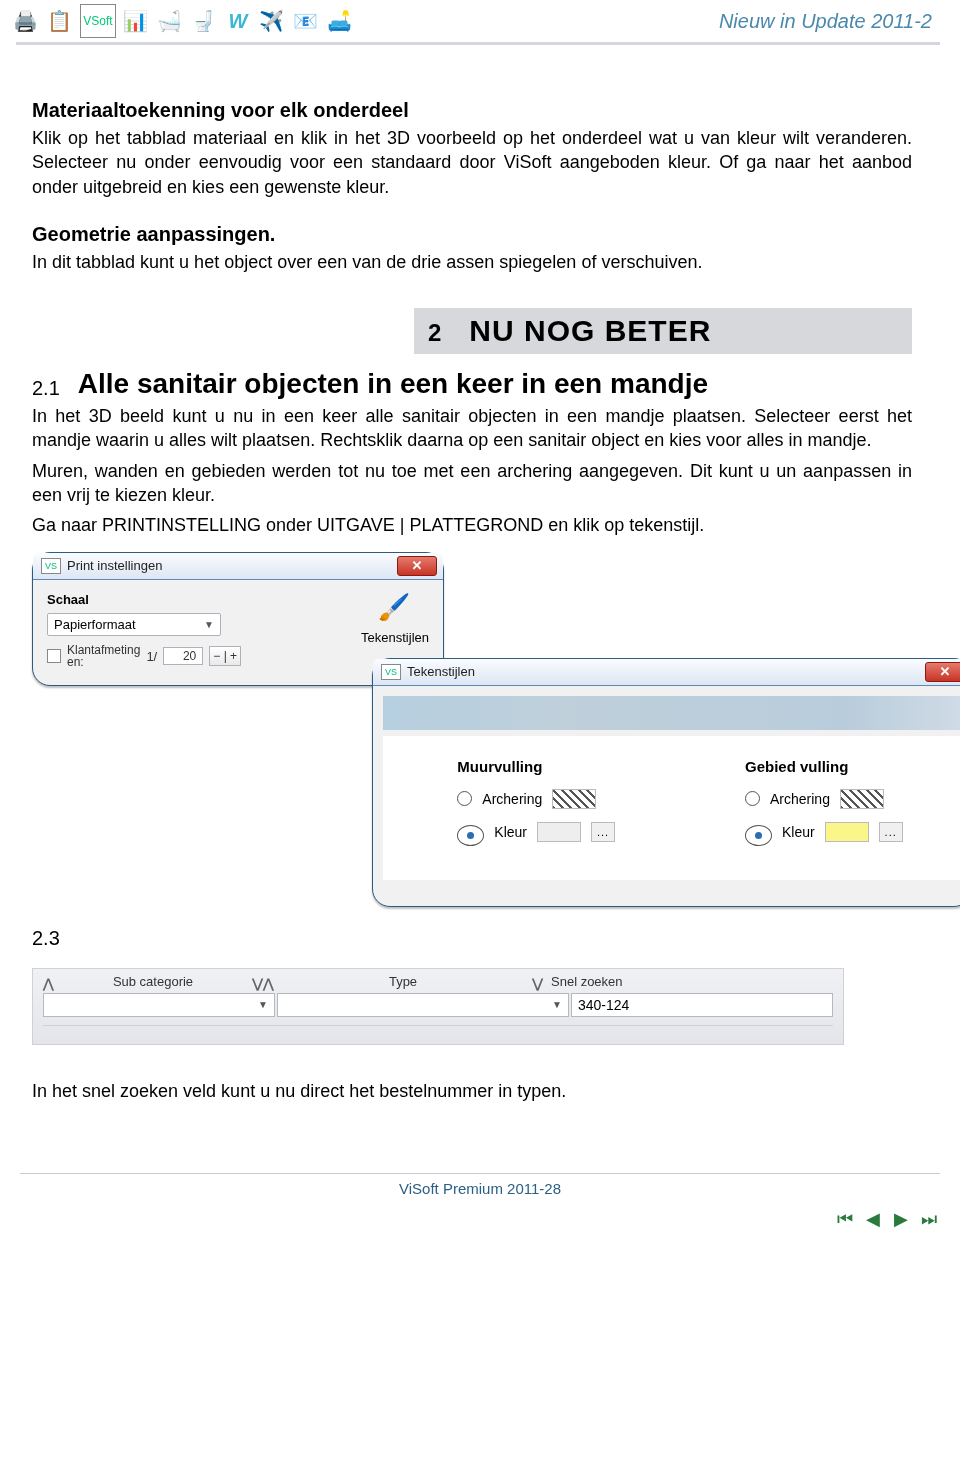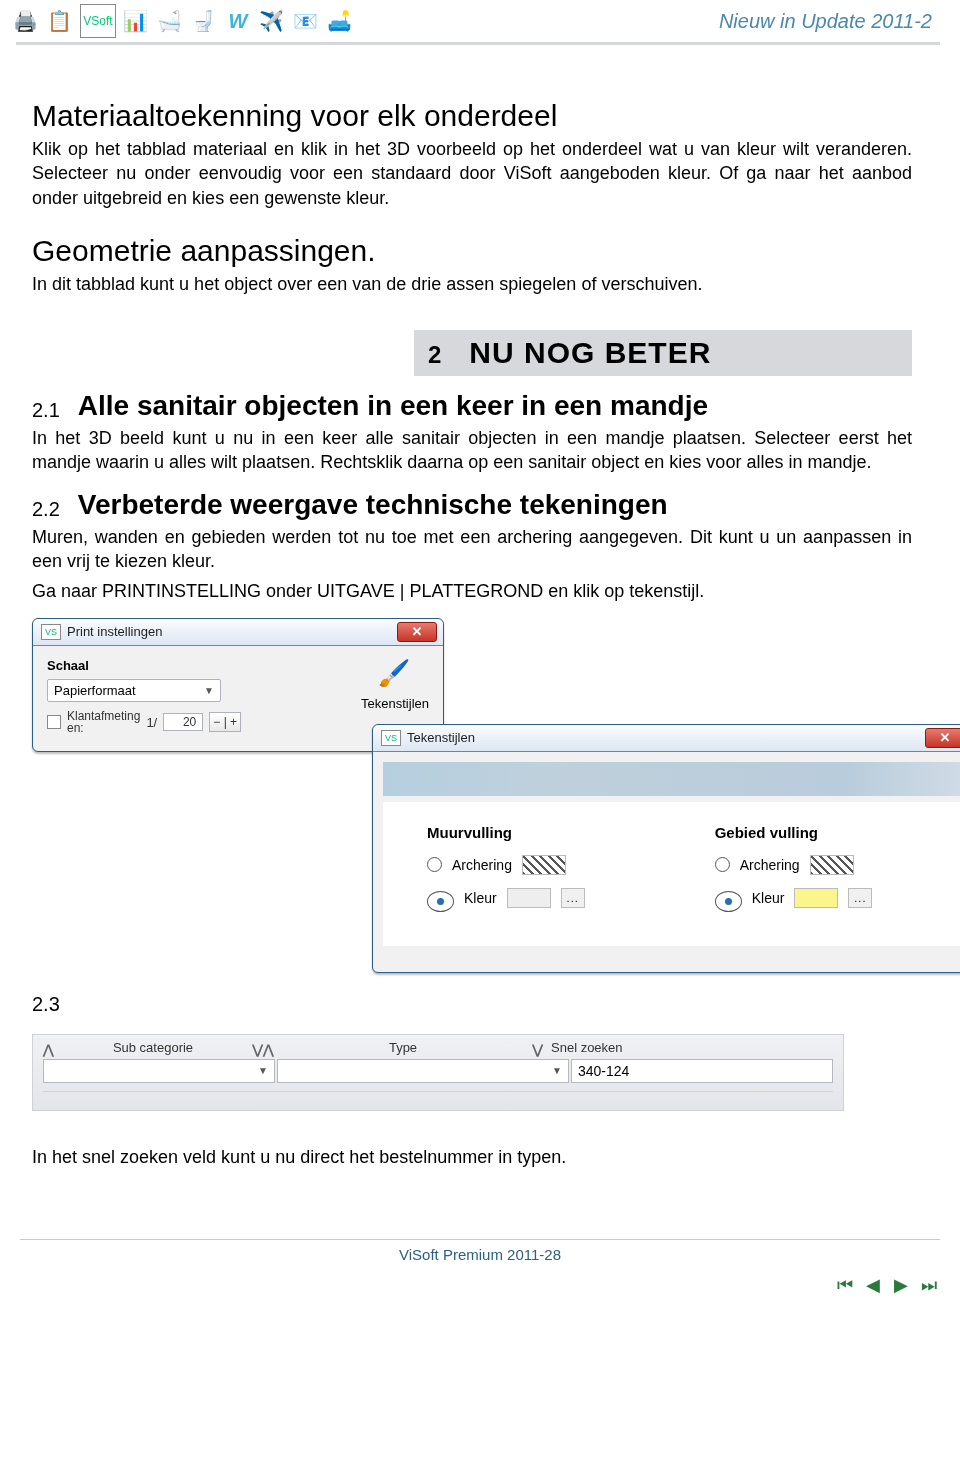--- a/index.html
+++ b/index.html
@@ -42,22 +42,22 @@
     margin: 4px 20px 0 16px;
     height: 3px;
     background: #d4d7de;
   }
 
   
   .content {
     padding: 30px 48px 0 32px;
   }
   h2.section-h {
-    font-size: 30px;
-    font-weight: normal;
+    font-size: 20px;
+    font-weight: bold;
     margin: 24px 0 4px 0;
   }
   p.body {
     font-size: 18px;
     line-height: 1.35;
     margin: 0 0 6px 0;
     text-align: justify;
   }
 
   .chapter-bar-row {
@@ -82,21 +82,21 @@
     gap: 18px;
     margin: 14px 0 4px 0;
   }
   .subsec .n { font-size: 20px; }
   .subsec .t { font-size: 28px; font-weight: bold; }
 
   
   .dlg {
     position: relative;
     border: 1px solid #2c5b84;
-    border-radius: 6px;
+    border-radius: 18px;
     background: #f1f1f1;
     font-size: 13px;
     box-shadow: 0 2px 2px rgba(0,0,0,.25);
   }
   .dlg-title {
     background: linear-gradient(#fafcff,#dde6f3);
     border-bottom: 1px solid #5d89b8;
     border-radius: 6px 6px 0 0;
     padding: 5px 8px;
     display: flex;
@@ -158,20 +158,21 @@
     margin: 6px 10px;
     background: linear-gradient(to right, #b6cfe0 0, #bfd0db 30%, #b9ccdb 80%, #cfdbe6 100%);
     height: 34px;
   }
   .radio-area {
     background: #fff;
     margin: 0 10px;
     padding: 22px 28px 24px 44px;
     display: flex;
     gap: 130px;
+    justify-content: center;
   }
   .rcol .gtitle { font-weight: bold; font-size: 15px; margin-bottom: 14px; }
   .rrow { display:flex;align-items:center;gap:10px;margin:10px 0;font-size:14px;}
   .radio{width:13px;height:13px;border-radius:50%;border:1px solid #555;background:#fff;display:flex;align-items:center;justify-content:center}
   .radio.sel::after{content:"";width:7px;height:7px;border-radius:50%;background:#2a6db0}
   .hatch{width:42px;height:18px;background:repeating-linear-gradient(45deg,#555 0 2px,transparent 2px 6px);border:1px solid #bbb}
   .swatch{width:42px;height:18px;border:1px solid #bbb;background:#eee}
   .swatch.yellow{background:#fbf68b}
   .dots{width:22px;height:18px;border:1px solid #bbb;background:#f0f0f0;display:flex;align-items:center;justify-content:center;font-size:11px;letter-spacing:1px}
 
@@ -241,24 +242,20 @@
         <span class="txt">NU NOG BETER</span>
       </div>
     </div>
 
     <div class="subsec">
       <span class="n">2.1</span>
       <span class="t">Alle sanitair objecten in een keer in een mandje</span>
     </div>
     <p class="body">In het 3D beeld kunt u nu in een keer alle sanitair objecten in een mandje plaatsen. Selecteer eerst het mandje waarin u alles wilt plaatsen. Rechtsklik daarna op een sanitair object en kies voor alles in mandje.</p>
 
-    <div class="subsec">
-      <span class="n">2.2</span>
-      <span class="t">Verbeterde weergave technische tekeningen</span>
-    </div>
     <p class="body">Muren, wanden en gebieden werden tot nu toe met een archering aangegeven. Dit kunt u un aanpassen in een vrij te kiezen kleur.</p>
     <p class="body">Ga naar PRINTINSTELLING onder UITGAVE | PLATTEGROND en klik op tekenstijl.</p>
 
     <div class="dlg dlg-print">
       <div class="dlg-title">
         <span class="vs">VS</span>
         <span>Print instellingen</span>
       </div>
       <div class="dlg-close">✕</div>
       <div class="body">

